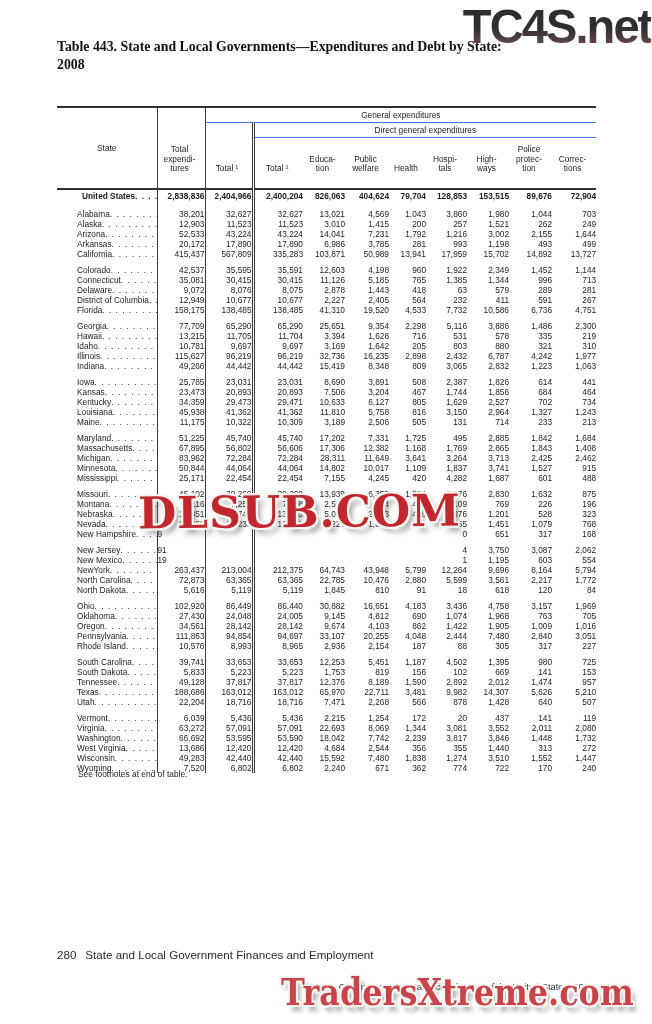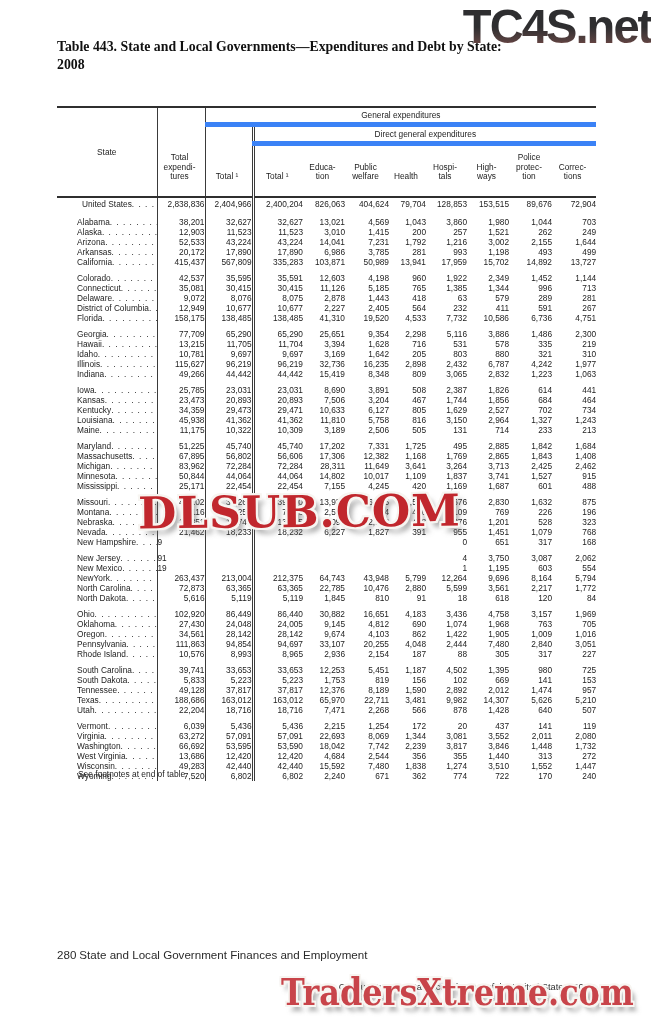--- a/index.html
+++ b/index.html
@@ -13,43 +13,43 @@
   .subtitle{position:absolute;left:57px;top:80px;width:525px;font-size:8.3px;
             line-height:1.35;color:#1c1c1c;white-space:pre-line;}
 
   
   table.tbl{position:absolute;left:57px;top:106px;width:539px;border-collapse:collapse;
             table-layout:fixed;border-top:2px solid #2f2f2f;font-size:8.3px;color:#1c1c1c;}
   .tbl th{font-weight:normal;padding:0;}
   .tbl td{padding:0;}
   .bR{border-right:1px solid #3a3a3a;}
   .bR2{border-right:3px double #3a3a3a;}
-  .hB{border-bottom:5px solid #3b82f6;margin-left:8px;}
+  .hB{border-bottom:1px solid #3b82f6;margin-left:8px;}
   .hB2{border-bottom:2px solid #2f2f2f;}
   th.grp{text-align:center;vertical-align:middle;height:14px;}
   th.state-h{text-align:center;vertical-align:middle;}
   th.colh{text-align:center;vertical-align:bottom;white-space:pre-line;
           padding:0 3px 14px 0;line-height:1.15;height:36px;}
   .num{text-align:right;padding-right:3px;white-space:nowrap;overflow:hidden;}
   .frag{text-align:left;padding-left:2px;}
   .state-cell{overflow:hidden;}
   .state-flex{display:flex;align-items:baseline;padding-left:20px;}
   .us-row .state-flex{padding-left:25px;}
   .nm{white-space:nowrap;}
   .dots{flex:1 1 auto;overflow:hidden;white-space:nowrap;}
   .dots::after{content:" . . . . . . . . . . . . . . . . . . . . . . . . . . . . ";letter-spacing:1px;}
   .data-row td{height:10px;line-height:10px;}
-  .us-row td{height:13px;line-height:13px;font-weight:normal;}
+  .us-row td{height:13px;line-height:13px;font-weight:bold;}
   tr.gap td{height:6px;}
 
   .footnote{position:absolute;left:78px;top:757px;font-size:8.4px;color:#1c1c1c;margin-top:12px;}
 
   
   .pageline{position:absolute;left:57px;top:948px;font-size:11.6px;color:#2b2b2b;}
-  .pageline .pg{margin-right:3px;}
+  .pageline .pg{margin-right:9px;}
   .source{position:absolute;right:58px;top:982px;font-size:9.3px;color:#333;}
 
   
   .wm-top{position:absolute;top:-2px;right:1px;font-family:"Liberation Sans",sans-serif;
           font-weight:bold;font-size:49px;letter-spacing:-2px;
           transform:scaleX(0.96);transform-origin:right top;
           background:linear-gradient(#2e2e30 52%,#55403f 75%,#8b4a47 95%);
           -webkit-background-clip:text;background-clip:text;color:transparent;
           filter:blur(0.4px);}
   .wm-red{font-family:"DejaVu Serif",serif;font-weight:bold;color:#c1272d;
@@ -603,21 +603,21 @@
               <span class="nm">Mississippi</span>
               <span class="dots"></span>
             </span>
           </td>
           <td class="num bR">25,171</td>
           <td class="num bR2">22,454</td>
           <td class="num">22,454</td>
           <td class="num">7,155</td>
           <td class="num">4,245</td>
           <td class="num">420</td>
-          <td class="num">1,169</td>
+          <td class="num">4,282</td>
           <td class="num">1,687</td>
           <td class="num">601</td>
           <td class="num">488</td>
         </tr>
         <tr class="gap">
           <td class="bR"></td>
           <td class="bR"></td>
           <td class="bR2"></td>
           <td colspan="8"></td>
         </tr>

